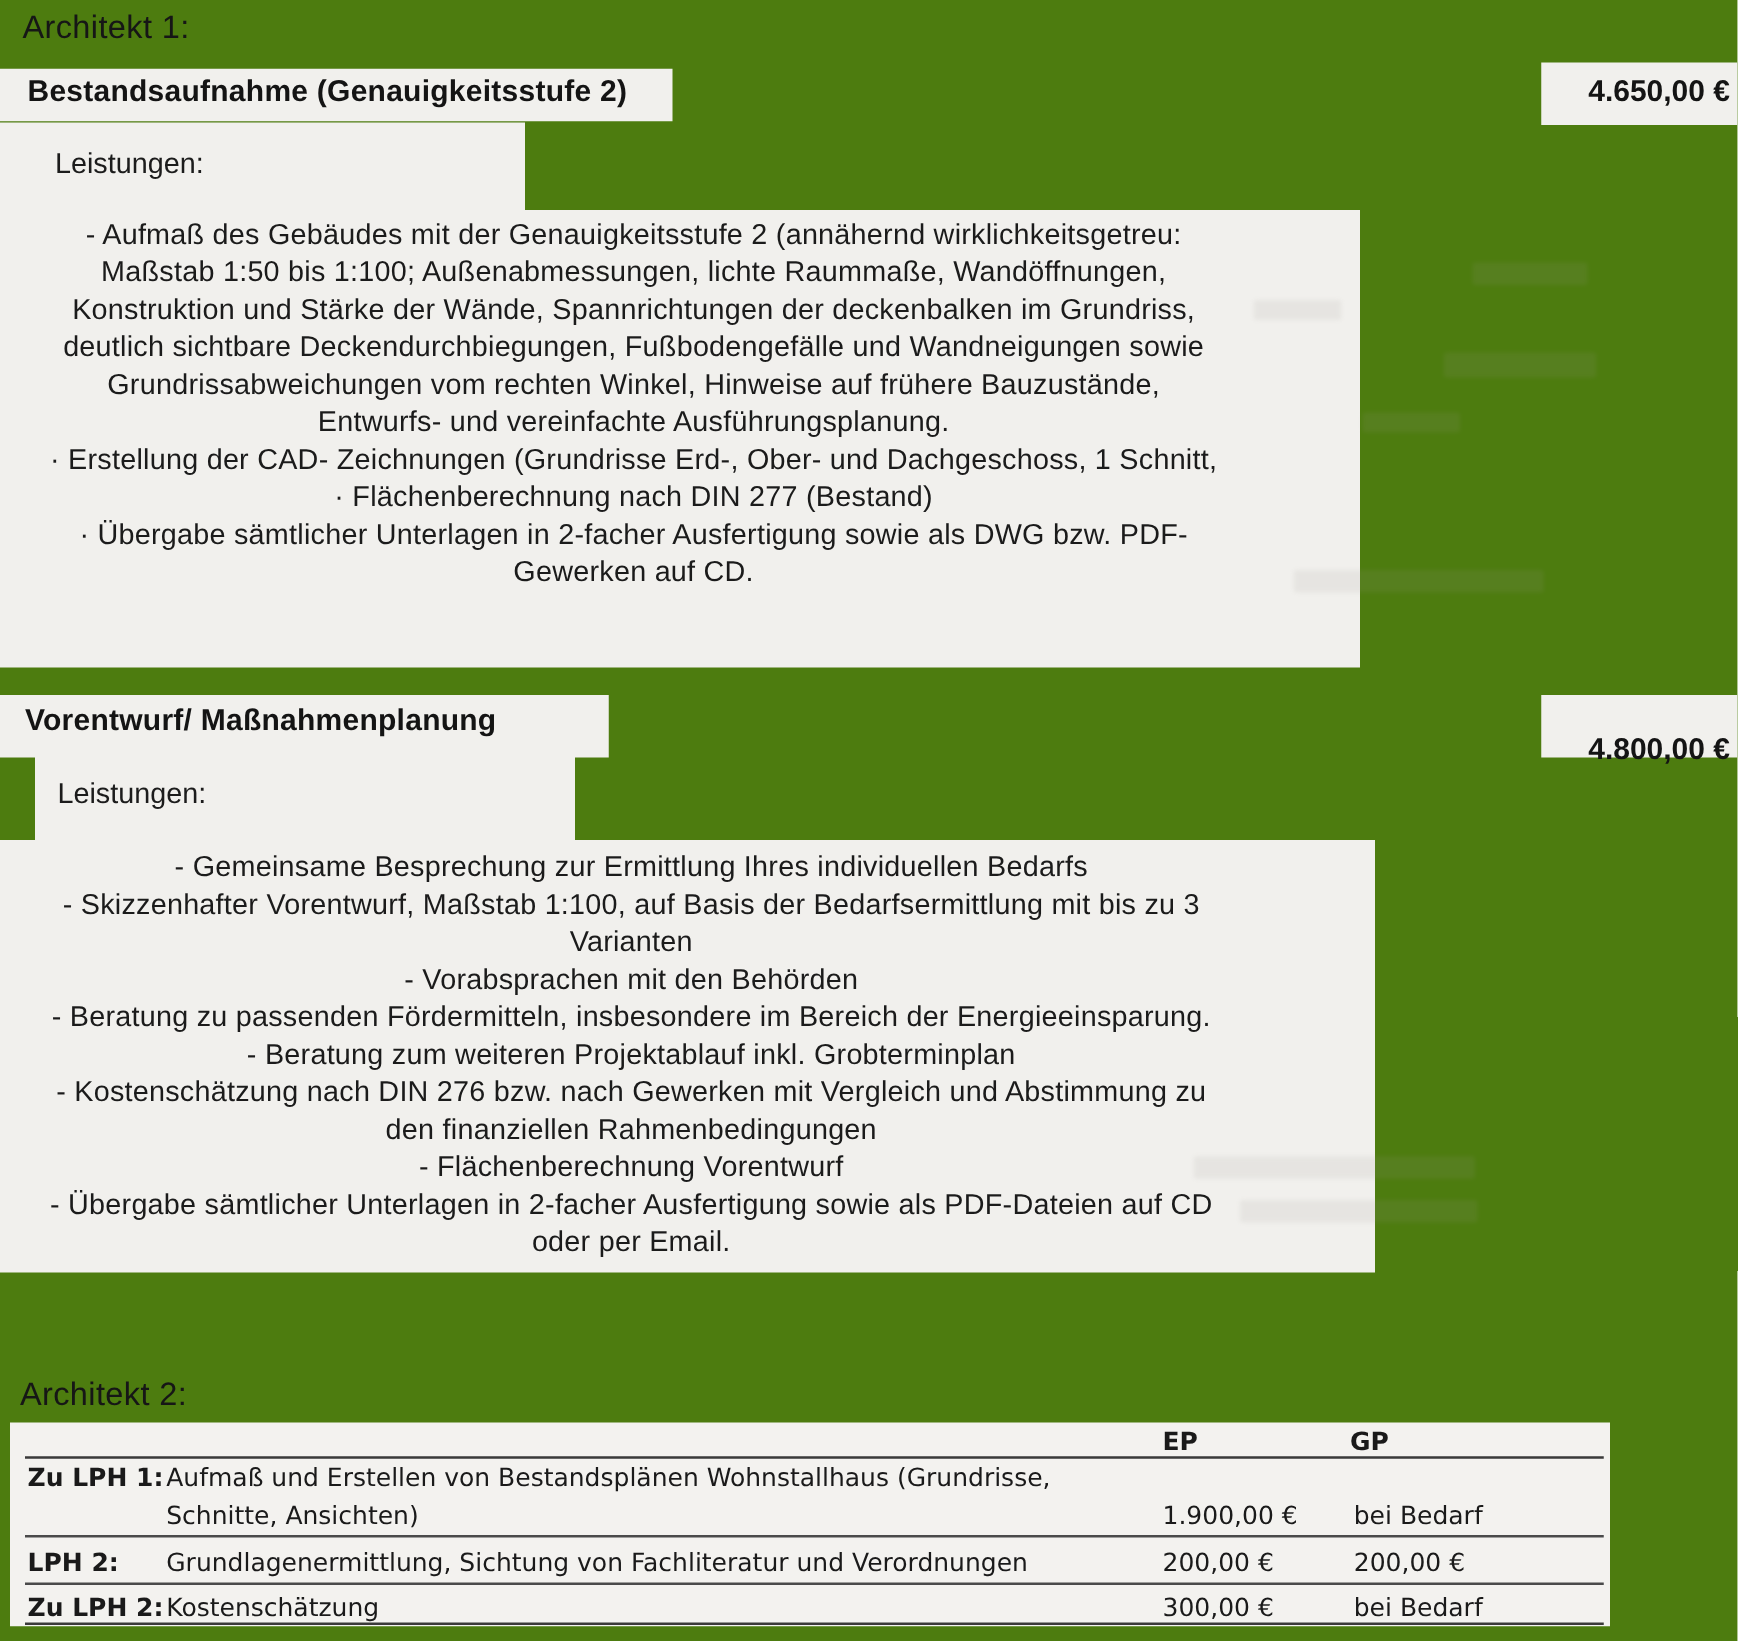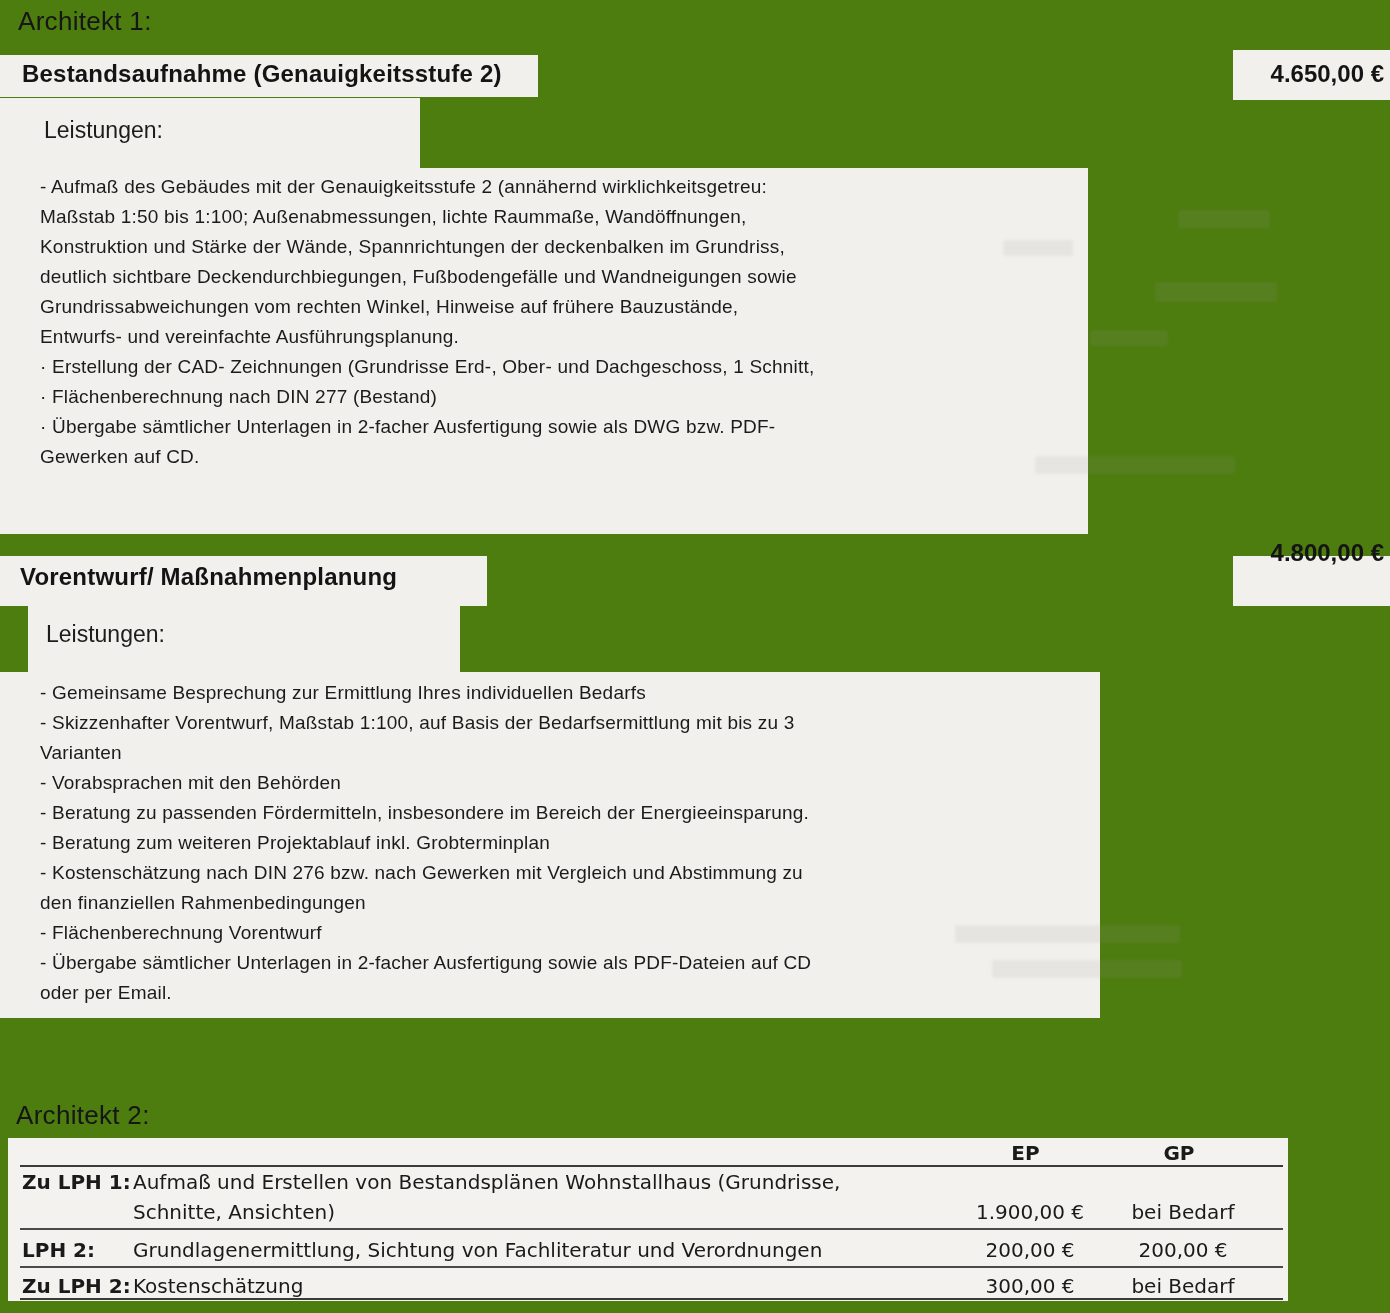--- a/index.html
+++ b/index.html
@@ -34,42 +34,43 @@
     text-align:right;
     white-space:nowrap;
   }
   .services-label{
     position:absolute;
     font-size:23px;
     color:#1c1c1c;
   }
   .body-lines{
     position:absolute;
-    font-size:19px;
+    font-size:23px;
     letter-spacing:0.2px;
     color:#1b1b1b;
+    text-align:center;
   }
   .body-lines .tline{
     height:30px;
     line-height:30px;
     white-space:pre;
   }
   
   .tbl-bg{position:absolute;background:#f3f2ef;}
   .tbl-rule{position:absolute;background:#3a3a3a;height:2px;}
   .tbl-rule.thin{height:1.5px;background:#4a4a4a;}
   .tbl-text{
     position:absolute;
     font-family:"DejaVu Sans", sans-serif;
     font-size:20px;
     color:#1a1a1a;
     white-space:nowrap;
   }
   .tbl-bold{font-weight:700;}
-  .tbl-right{text-align:center;}
+  .tbl-right{text-align:left;}
   
   .bleed{
     position:absolute;
     background:#9a958f;
     opacity:0.12;
     filter:blur(1.5px);
     border-radius:2px;
   }
 </style>
 </head>
@@ -99,21 +100,21 @@
       <div class="tline">· Übergabe sämtlicher Unterlagen in 2-facher Ausfertigung sowie als DWG bzw. PDF-</div>
       <div class="tline">Gewerken auf CD.</div>
     </div>
 
   <div class="patch" style="left:0;top:556px;width:487px;height:50px;"></div>
   <div class="patch" style="left:1233px;top:556px;width:157px;height:50px;"></div>
   <div class="patch" style="left:28px;top:600px;width:432px;height:86px;"></div>
   <div class="patch" style="left:0;top:672px;width:1100px;height:346px;"></div>
 
   <div class="sec-heading" style="left:20px;top:563px;">Vorentwurf/ Maßnahmenplanung</div>
-  <div class="sec-price" style="left:1190px;top:539px;width:194px;">4.800,00 €</div>
+  <div class="sec-price" style="left:1190px;top:586px;width:194px;">4.800,00 €</div>
   <div class="services-label" style="left:46px;top:621px;">Leistungen:</div>
   <div class="body-lines" style="left:40px;top:678px;">
       <div class="tline">- Gemeinsame Besprechung zur Ermittlung Ihres individuellen Bedarfs</div>
       <div class="tline">- Skizzenhafter Vorentwurf, Maßstab 1:100, auf Basis der Bedarfsermittlung mit bis zu 3</div>
       <div class="tline">Varianten</div>
       <div class="tline">- Vorabsprachen mit den Behörden</div>
       <div class="tline">- Beratung zu passenden Fördermitteln, insbesondere im Bereich der Energieeinsparung.</div>
       <div class="tline">- Beratung zum weiteren Projektablauf inkl. Grobterminplan</div>
       <div class="tline">- Kostenschätzung nach DIN 276 bzw. nach Gewerken mit Vergleich und Abstimmung zu</div>
       <div class="tline">den finanziellen Rahmenbedingungen</div>

